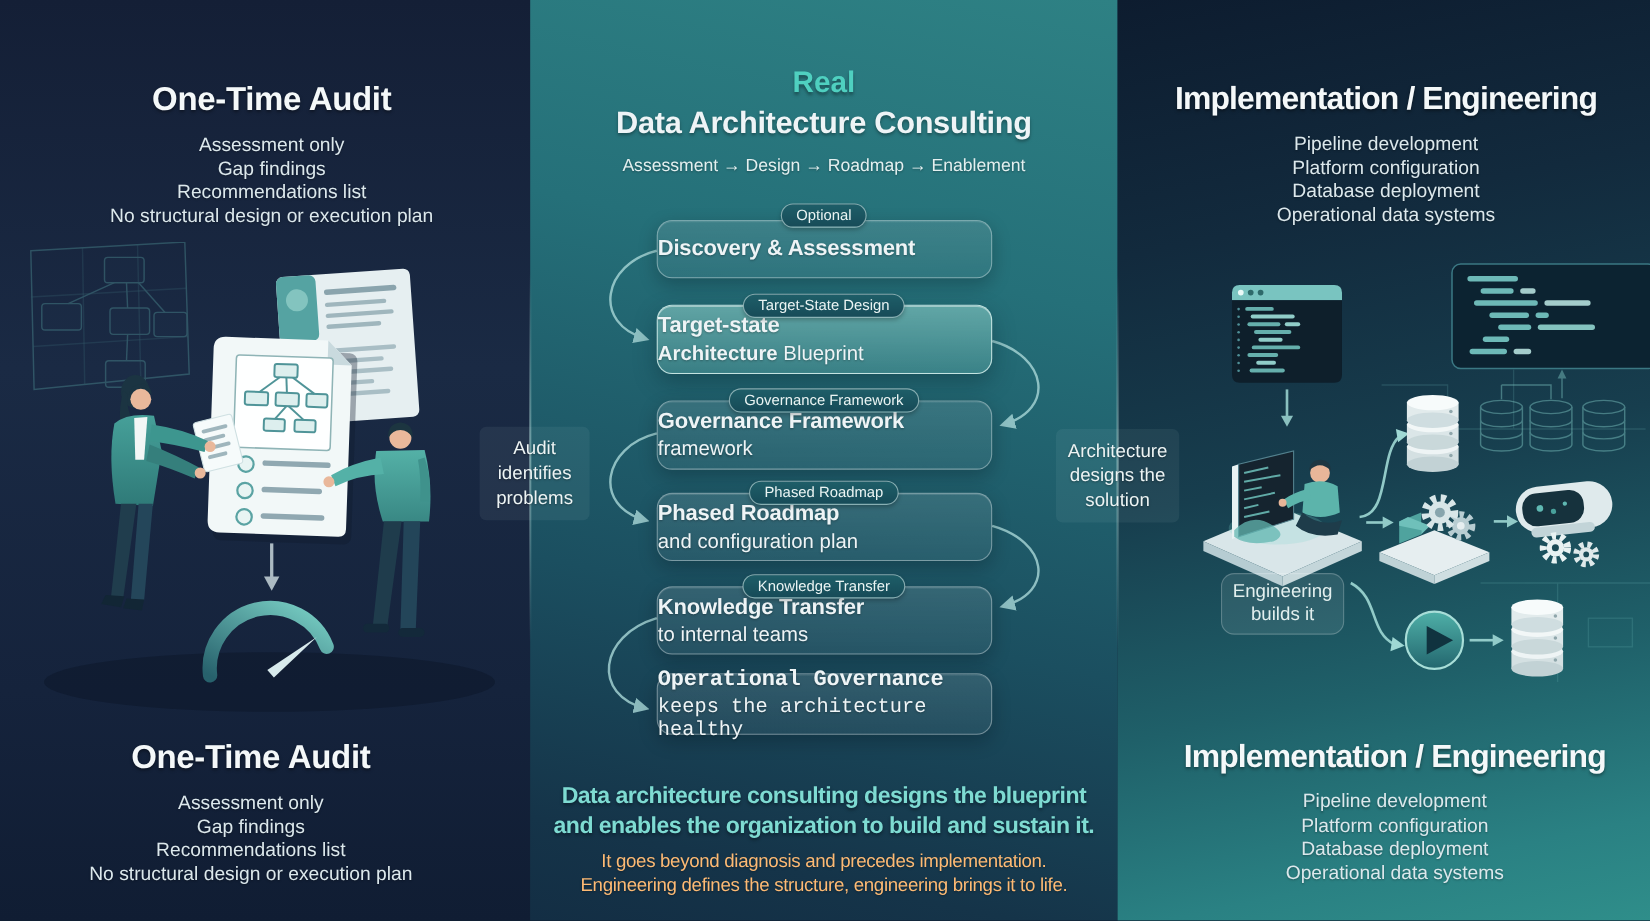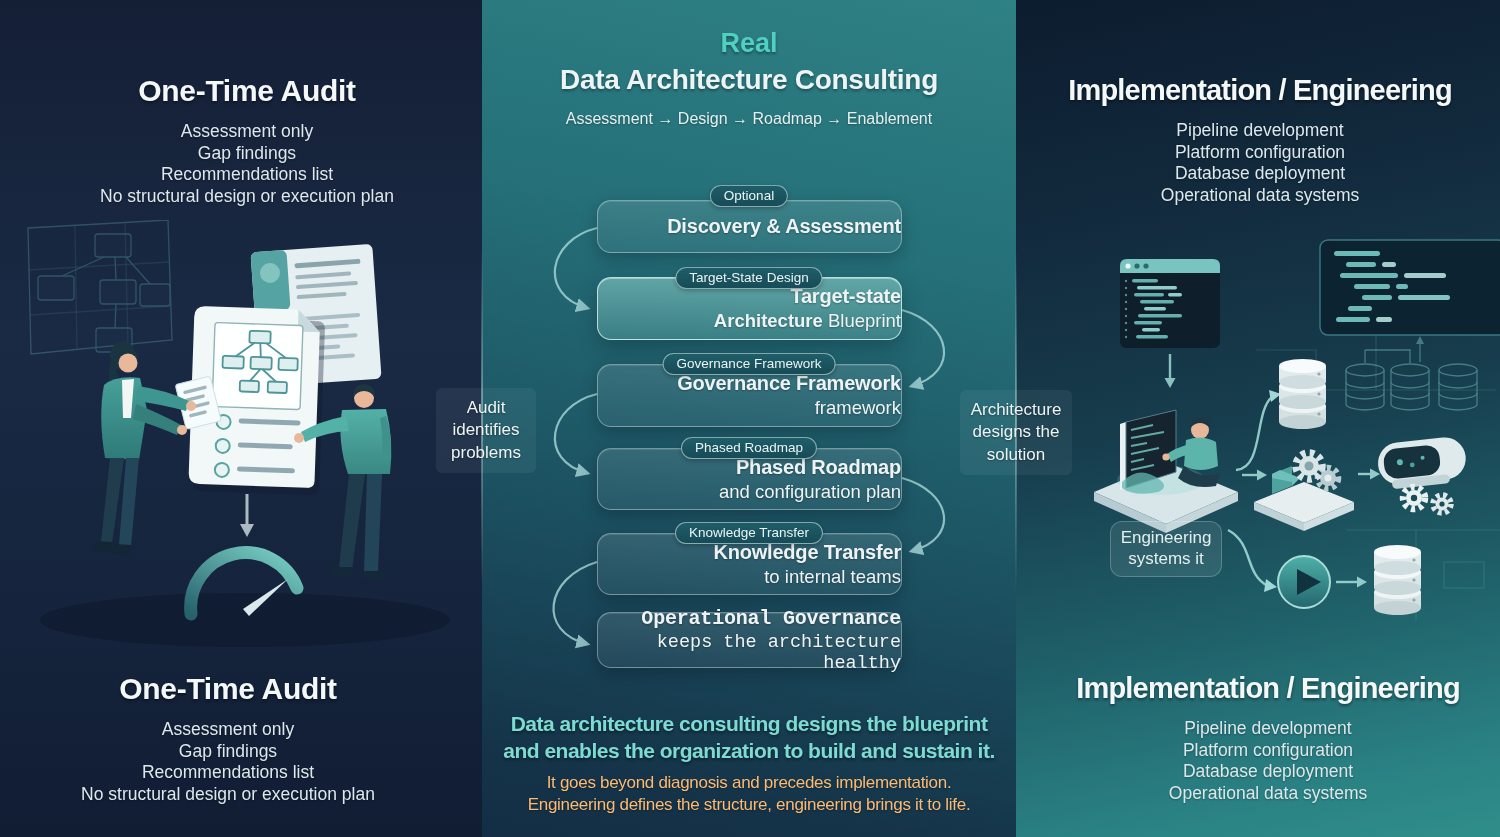--- a/index.html
+++ b/index.html
@@ -6,27 +6,27 @@
   .canvas{position:relative;width:1500px;height:837px;overflow:hidden;font-family:"Liberation Sans",sans-serif;color:#eef4f6;background:#14273c;}
   .bg{position:absolute;top:0;height:837px;}
   .bg-left{left:0;width:482px;background:linear-gradient(180deg,#141f36 0%,#1a2a44 40%,#15233c 75%,#101d33 100%);}
   .bg-right{left:1016px;width:484px;background:linear-gradient(168deg,#0d1c2f 0%,#122a3d 25%,#173e4e 50%,#1f6069 72%,#2a8183 90%,#2f8e8a 100%);}
   .mid-panel{position:absolute;left:482px;top:0;width:534px;height:837px;background:linear-gradient(192deg,#2e8184 0%,#257079 30%,#1b4f60 65%,#153449 90%,#132e44 100%);}
   .col-block{position:absolute;text-align:center;}
   .title{font-weight:bold;font-size:30px;letter-spacing:-0.3px;color:#f4f8f9;text-shadow:0 2px 3px rgba(0,0,0,.4);}
   .sub{font-size:17.5px;line-height:21.5px;color:#dce8ec;text-shadow:0 1px 2px rgba(0,0,0,.3);margin-top:13px;}
   .sub div{white-space:nowrap;}
   
-  .mid-header{position:absolute;left:0;top:28px;width:100%;text-align:center;}
+  .mid-header{position:absolute;left:0;top:60px;width:100%;text-align:center;}
   .eyebrow{font-size:27px;font-weight:bold;color:var(--accent,#4fd0c0);text-shadow:0 2px 3px rgba(0,0,0,.35);}
   .mid-title{font-size:28px;font-weight:bold;letter-spacing:-0.3px;margin-top:5px;text-shadow:0 2px 3px rgba(0,0,0,.35);}
   .mid-sub{font-size:16px;color:#e4f0f0;margin-top:14px;text-shadow:0 1px 2px rgba(0,0,0,.3);}
   
   .mid-layer{position:absolute;left:482px;top:0;width:534px;height:837px;}
-  .step{position:absolute;left:115px;width:305px;border-radius:14px;background:linear-gradient(180deg,rgba(255,255,255,0.11),rgba(255,255,255,0.05));border:1px solid rgba(255,255,255,0.35);box-shadow:0 6px 16px rgba(0,10,20,0.25), inset 0 1px 0 rgba(255,255,255,0.12);display:flex;flex-direction:column;justify-content:center;text-align:right;box-sizing:border-box;}
+  .step{position:absolute;left:115px;width:305px;border-radius:14px;background:linear-gradient(180deg,rgba(255,255,255,0.11),rgba(255,255,255,0.05));border:1px solid rgba(255,255,255,0.35);box-shadow:0 6px 16px rgba(0,10,20,0.25), inset 0 1px 0 rgba(255,255,255,0.12);display:flex;flex-direction:column;justify-content:center;text-align:left;box-sizing:border-box;}
   .step .l1{font-weight:bold;font-size:20px;letter-spacing:-0.2px;text-shadow:0 1px 2px rgba(0,0,0,.3);}
   .step .l2{font-size:18.5px;margin-top:2px;text-shadow:0 1px 2px rgba(0,0,0,.3);}
   .step .l2:empty{display:none;}
   .step.hl{background:linear-gradient(180deg,rgba(154,219,210,0.52),rgba(104,181,175,0.34));border:1.5px solid rgba(230,250,246,0.75);box-shadow:0 8px 20px rgba(8,36,46,.35), inset 0 1px 0 rgba(255,255,255,.4);}
   .tag{position:absolute;left:50%;transform:translateX(-50%);padding:2px 13px 3px;border-radius:999px;background:linear-gradient(180deg,#1e5e68,#174b58);border:1px solid rgba(222,242,240,.55);font-size:13.5px;color:#eaf4f3;white-space:nowrap;box-shadow:0 2px 4px rgba(0,0,0,.25);z-index:3;}
   .arcs{position:absolute;left:0;top:0;}
   
   .side-label{position:absolute;text-align:center;font-size:17px;line-height:1.32;color:#edf4f4;background:rgba(205,232,232,0.07);border-radius:6px;padding:9px 4px;text-shadow:0 1px 2px rgba(0,0,0,.35);}
   .edge{position:absolute;width:2px;background:linear-gradient(180deg,rgba(190,235,230,0) 0%,rgba(190,235,230,.5) 50%,rgba(190,235,230,0) 100%);}
   
@@ -498,15 +498,15 @@
         <rect x="358" y="322" width="47" height="16" fill="#e2ebec"></rect>
         <ellipse cx="381.5" cy="338" rx="23.5" ry="7" fill="#cfdde0"></ellipse>
         <ellipse cx="381.5" cy="322" rx="23.5" ry="7" fill="#f7fbfb"></ellipse>
         <circle cx="398" cy="330" r="1.6" fill="#8fa6ab"></circle>
       </g>
     </g>
   </svg>
 
   <div class="eng-label">
     <div>Engineering</div>
-    <div>systems it</div>
+    <div>builds it</div>
   </div>
 </div>
 
 </body></html>

